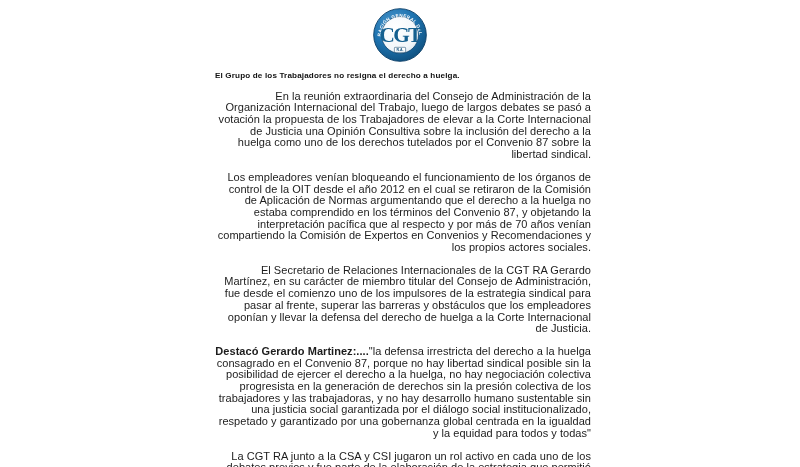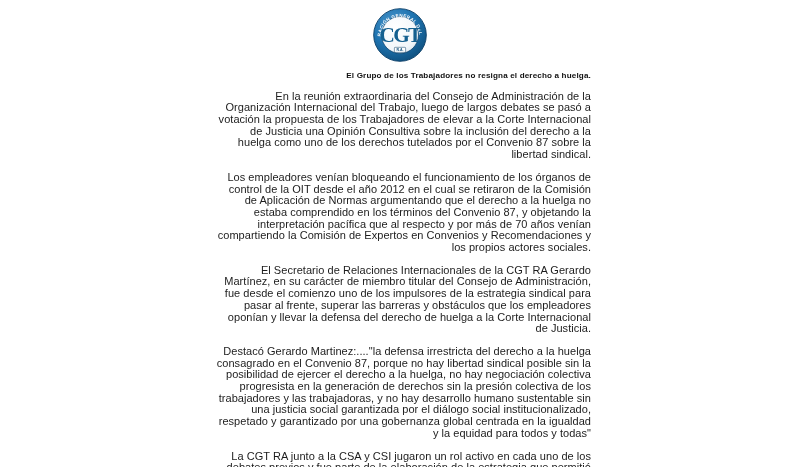--- a/index.html
+++ b/index.html
@@ -51,34 +51,34 @@
 
   .headline {
     font-size: 8.1px;
     font-weight: bold;
     line-height: 11.6px;
     letter-spacing: 0.15px;
     color: #111111;
     margin: 0 0 9px 0;
   }
   .headline .l1 { display: block; }
-  .headline .l2 { display: block; text-align: right; }
+  .headline .l2 { display: block; }
 
   p.para {
     font-size: 11px;
     line-height: 11.7px;
     color: #1c1c1c;
     margin: 0 0 11px 0;
     text-align: right;
     letter-spacing: 0.04px;
   }
   p.para:last-of-type { margin-bottom: 12px; }
 
   .lead-bold {
-    font-weight: normal;
+    font-weight: bold;
   }
 </style>
 </head>
 <body>
 
 <div class="page">
 
   <div class="logo-area">
     <svg class="cgt-logo" viewBox="0 0 100 100" aria-hidden="true">
       <defs>

